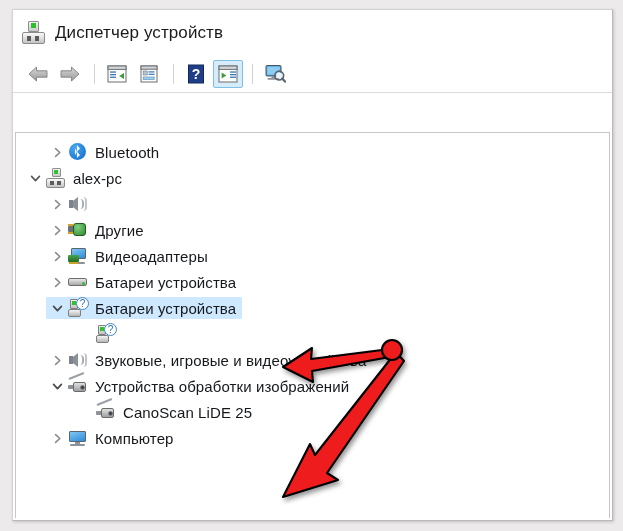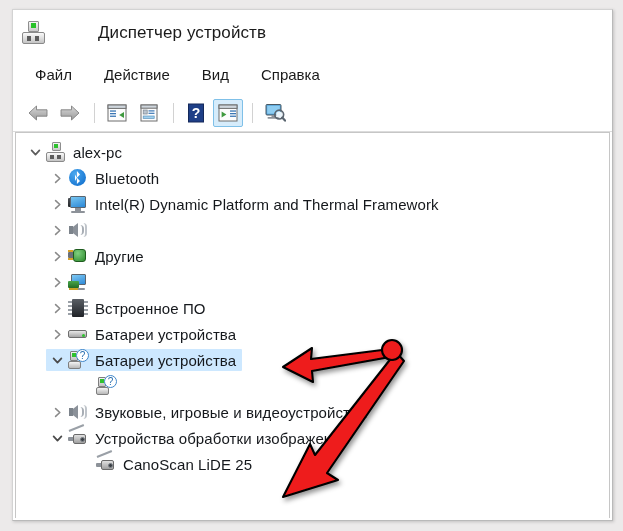--- a/index.html
+++ b/index.html
@@ -31,21 +31,20 @@
     overflow: hidden;
   }
 
   
   #titlebar {
     height: 45px;
     display: flex;
     align-items: center;
     padding-left: 8px;
     background: #ffffff;
-    gap: 43px;
   }
   #title-icon {
     width: 26px;
     height: 26px;
     position: relative;
     flex: 0 0 auto;
     margin-right: 8px;
   }
   .pcicon-tower {
     position: absolute;
@@ -312,26 +311,20 @@
     <div id="title-icon">
       <div class="pcicon-tower"></div>
       <div class="pcicon-led"></div>
       <div class="pcicon-base"></div>
       <div class="pcicon-slot a"></div>
       <div class="pcicon-slot b"></div>
     </div>
     <div id="title-text">Диспетчер устройств</div>
   </div>
 
-  <div id="menubar">
-    <div class="menu-item">Файл</div>
-    <div class="menu-item">Действие</div>
-    <div class="menu-item">Вид</div>
-    <div class="menu-item">Справка</div>
-  </div>
 
   <div id="toolbar">
 
     <div class="tb-btn">
       <svg class="navarrow" viewBox="0 0 22 18">
         <defs>
             <linearGradient id="gl" x1="0" y1="0" x2="0" y2="1">
           <stop offset="0" stop-color="#d8d8d8"></stop>
               <stop offset="1" stop-color="#9a9a9a"></stop>
         </linearGradient>
@@ -407,68 +400,52 @@
         <circle cx="15.2" cy="11.6" r="4.4" fill="none" stroke="#5a6570" stroke-width="1.7"></circle>
         <circle cx="15.2" cy="11.6" r="3" fill="#e9f4fb"></circle>
         <line x1="18.2" y1="14.6" x2="21" y2="17.6" stroke="#5a6570" stroke-width="2.2" stroke-linecap="round"></line>
       </svg>
     </div>
   </div>
 
   <div id="tree-panel">
     <div id="tree">
 
+      <div class="row lvl1">
+        <span class="hit">
+          <span class="twisty">
+            <svg width="11" height="11" viewBox="0 0 11 11">
+                <path d="M3.6 1.6 L7.8 5.5 L3.6 9.4" fill="none" stroke="#8a8a8a" stroke-width="1.6" stroke-linecap="round" stroke-linejoin="round"></path>
+              </svg>
+          </span>
+          <span class="ticon">
+              <span class="ic-bt"></span>
+            </span>
+          <span class="tlabel">Bluetooth</span>
+        </span>
+      </div>
+
       <div class="row lvl0">
         <span class="hit">
           <span class="twisty">
             <svg width="11" height="11" viewBox="0 0 11 11">
                 <path d="M1.6 3.4 L5.5 7.6 L9.4 3.4" fill="none" stroke="#5c5c5c" stroke-width="1.7" stroke-linecap="round" stroke-linejoin="round"></path>
               </svg>
           </span>
           <span class="ticon ic-pc">
             <span class="t"></span>
               <span class="led"></span>
               <span class="b"></span>
             <span class="s1"></span>
               <span class="s2"></span>
           </span>
           <span class="tlabel">alex-pc</span>
         </span>
       </div>
 
-      <div class="row lvl1">
-        <span class="hit">
-          <span class="twisty">
-            <svg width="11" height="11" viewBox="0 0 11 11">
-                <path d="M3.6 1.6 L7.8 5.5 L3.6 9.4" fill="none" stroke="#8a8a8a" stroke-width="1.6" stroke-linecap="round" stroke-linejoin="round"></path>
-              </svg>
-          </span>
-          <span class="ticon">
-              <span class="ic-bt"></span>
-            </span>
-          <span class="tlabel">Bluetooth</span>
-        </span>
-      </div>
-
-      <div class="row lvl1">
-        <span class="hit">
-          <span class="twisty">
-            <svg width="11" height="11" viewBox="0 0 11 11">
-                <path d="M3.6 1.6 L7.8 5.5 L3.6 9.4" fill="none" stroke="#8a8a8a" stroke-width="1.6" stroke-linecap="round" stroke-linejoin="round"></path>
-              </svg>
-          </span>
-          <span class="ticon ic-mon">
-            <span class="chip"></span>
-              <span class="scr"></span>
-              <span class="st"></span>
-              <span class="bs"></span>
-          </span>
-          <span class="tlabel">Intel(R) Dynamic Platform and Thermal Framework</span>
-        </span>
-      </div>
 
       <div class="row lvl1">
         <span class="hit">
           <span class="twisty">
             <svg width="11" height="11" viewBox="0 0 11 11">
                 <path d="M3.6 1.6 L7.8 5.5 L3.6 9.4" fill="none" stroke="#8a8a8a" stroke-width="1.6" stroke-linecap="round" stroke-linejoin="round"></path>
               </svg>
           </span>
           <span class="ticon ic-spk">
             <span class="cone"></span>
@@ -502,44 +479,24 @@
             <svg width="11" height="11" viewBox="0 0 11 11">
                 <path d="M3.6 1.6 L7.8 5.5 L3.6 9.4" fill="none" stroke="#8a8a8a" stroke-width="1.6" stroke-linecap="round" stroke-linejoin="round"></path>
               </svg>
           </span>
           <span class="ticon ic-vga">
             <span class="scr"></span>
               <span class="bs"></span>
               <span class="card"></span>
               <span class="pin"></span>
           </span>
-        </span>
-      </div>
-
-      <div class="row lvl1">
-        <span class="hit">
-          <span class="twisty">
-            <svg width="11" height="11" viewBox="0 0 11 11">
-                <path d="M3.6 1.6 L7.8 5.5 L3.6 9.4" fill="none" stroke="#8a8a8a" stroke-width="1.6" stroke-linecap="round" stroke-linejoin="round"></path>
-              </svg>
-          </span>
-          <span class="ticon ic-chip">
-            <span class="b"></span>
-            <span class="l" style="top:3px"></span>
-              <span class="l" style="top:7px"></span>
-            <span class="l" style="top:11px"></span>
-              <span class="l" style="top:15px"></span>
-            <span class="r" style="top:3px"></span>
-              <span class="r" style="top:7px"></span>
-            <span class="r" style="top:11px"></span>
-              <span class="r" style="top:15px"></span>
-          </span>
-          <span class="tlabel">Встроенное ПО</span>
-        </span>
-      </div>
+          <span class="tlabel">Видеоадаптеры</span>
+        </span>
+      </div>
+
 
       <div class="row lvl1">
         <span class="hit">
           <span class="twisty">
             <svg width="11" height="11" viewBox="0 0 11 11">
                 <path d="M3.6 1.6 L7.8 5.5 L3.6 9.4" fill="none" stroke="#8a8a8a" stroke-width="1.6" stroke-linecap="round" stroke-linejoin="round"></path>
               </svg>
           </span>
           <span class="ticon ic-disk">
             <span class="b"></span>
@@ -618,20 +575,35 @@
           <span class="ticon ic-scan">
             <span class="arm"></span>
               <span class="ft"></span>
               <span class="body"></span>
               <span class="lens"></span>
           </span>
           <span class="tlabel">CanoScan LiDE 25</span>
         </span>
       </div>
 
+      <div class="row lvl1">
+        <span class="hit">
+          <span class="twisty">
+            <svg width="11" height="11" viewBox="0 0 11 11">
+                <path d="M3.6 1.6 L7.8 5.5 L3.6 9.4" fill="none" stroke="#8a8a8a" stroke-width="1.6" stroke-linecap="round" stroke-linejoin="round"></path>
+              </svg>
+          </span>
+          <span class="ticon ic-comp">
+            <span class="scr"></span>
+              <span class="st"></span>
+              <span class="bs"></span>
+          </span>
+          <span class="tlabel">Компьютер</span>
+        </span>
+      </div>
 
     </div>
   </div>
 </div>
 
 <svg id="annotations" viewBox="0 0 623 531">
   <defs>
     <filter id="softshadow" x="-30%" y="-30%" width="170%" height="170%">
       <feDropShadow dx="2" dy="3" stdDeviation="2.4" flood-color="#000000" flood-opacity="0.42"></feDropShadow>
     </filter>

